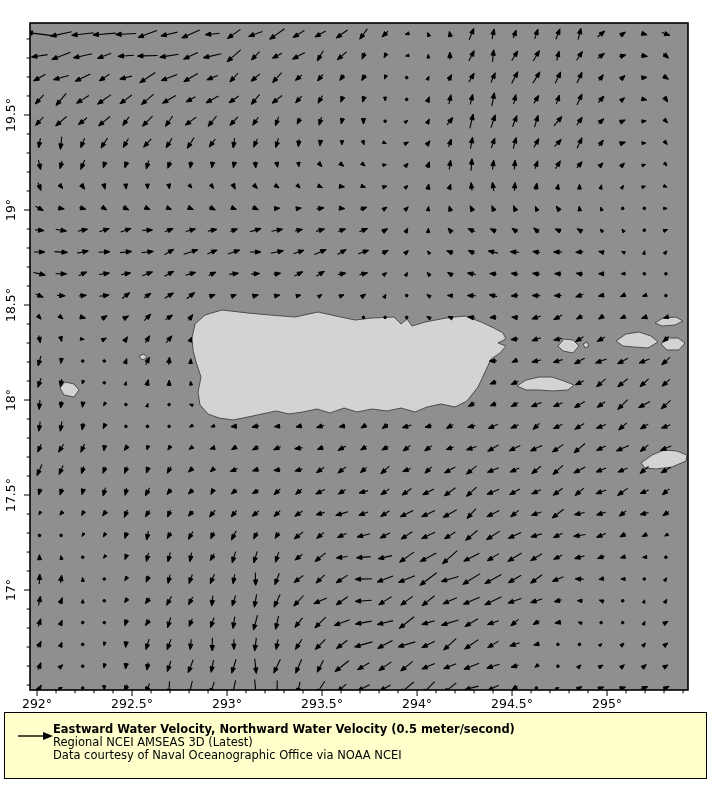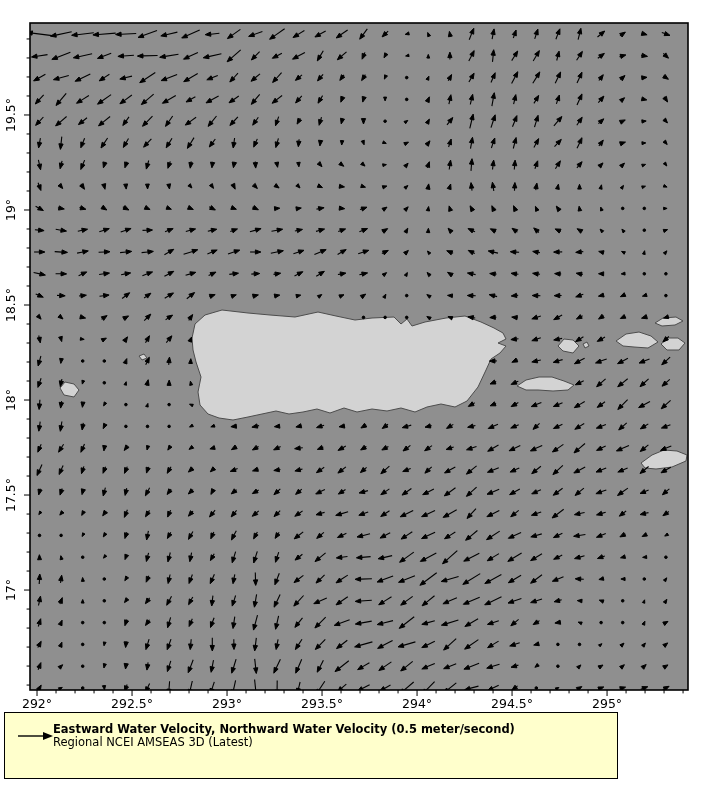--- a/index.html
+++ b/index.html
@@ -1,19 +1,19 @@
 <!DOCTYPE html>
 <html><head>
 <meta charset="utf-8">
 <style>
   html,body{margin:0;padding:0;background:#ffffff;}
   .stage{position:relative;width:720px;height:800px;background:#ffffff;overflow:hidden;
          font-family:"DejaVu Sans","Liberation Sans",sans-serif;}
   #map-svg{position:absolute;left:0;top:0;}
-  .legend-box{position:absolute;left:4px;top:712px;width:614px;height:67px;
+  .legend-box{position:absolute;left:4px;top:712px;width:703px;height:67px;
               border:1.5px solid #000;box-sizing:border-box;}
   .legend-arrow{position:absolute;left:12px;top:17px;}
   .legend-text{position:absolute;left:48px;top:10px;font-size:11.5px;line-height:13px;color:#000;}
   .legend-title{font-weight:bold;}
 </style>
 </head>
 <body>
 
 <div class="stage">
   <svg id="map-svg" width="720" height="712">
@@ -3474,15 +3474,16 @@
     </svg>
 
   <div class="legend-box" style="background: rgb(255, 255, 204); border-color: rgb(0, 0, 0);">
     <svg class="legend-arrow" width="40" height="12">
       <line x1="1" y1="6" x2="27" y2="6" stroke="#000" stroke-width="1.4"></line>
       <polygon points="26,2 36,6 26,10" fill="#000"></polygon>
     </svg>
     <div class="legend-text">
       <div class="legend-title">Eastward Water Velocity, Northward Water Velocity (0.5 meter/second)</div>
       <div>Regional NCEI AMSEAS 3D (Latest)</div>
+      <div>Data courtesy of Naval Oceanographic Office via NOAA NCEI</div>
     </div>
   </div>
 </div>
 
 </body></html>

